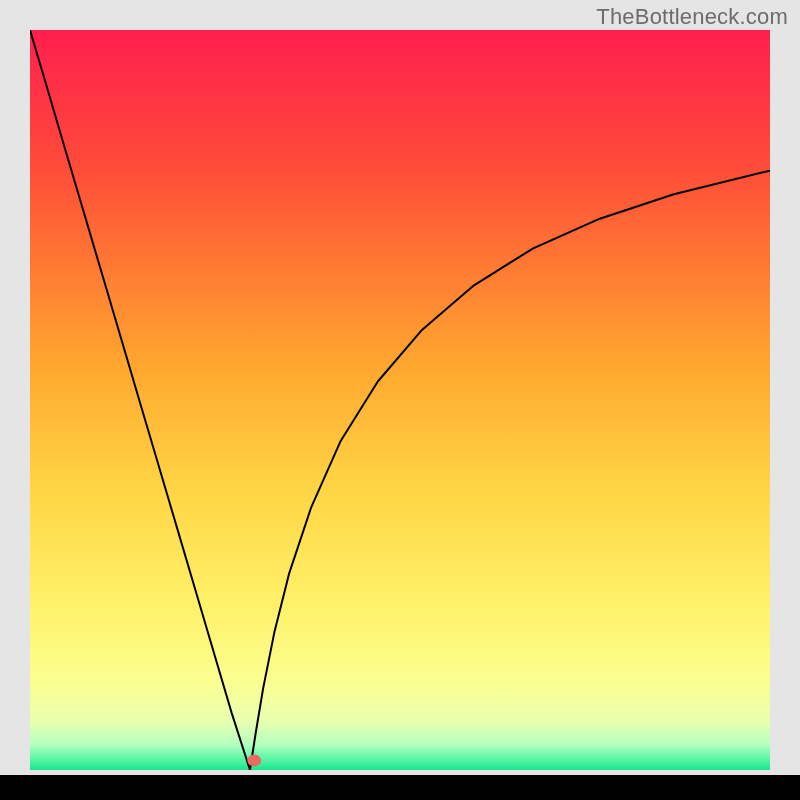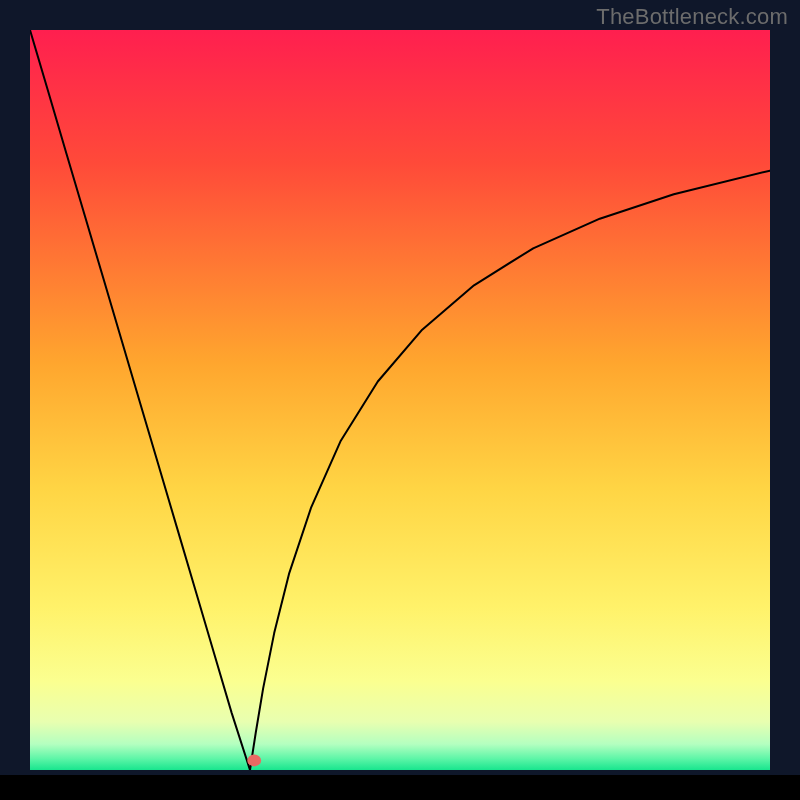--- a/index.html
+++ b/index.html
@@ -8,21 +8,21 @@
     width: 800px;
     height: 800px;
     background: #000;
     overflow: hidden;
     font-family: Arial, Helvetica, sans-serif;
   }
   .frame {
     position: relative;
     width: 800px;
     height: 775px;
-    background: #0f172a;
+    background: #e5e5e5;
   }
   .watermark {
     position: absolute;
     top: 4px;
     right: 12px;
     color: #6c6c6c;
     font-size: 22px;
     letter-spacing: 0.2px;
     font-weight: 400;
     z-index: 5;

